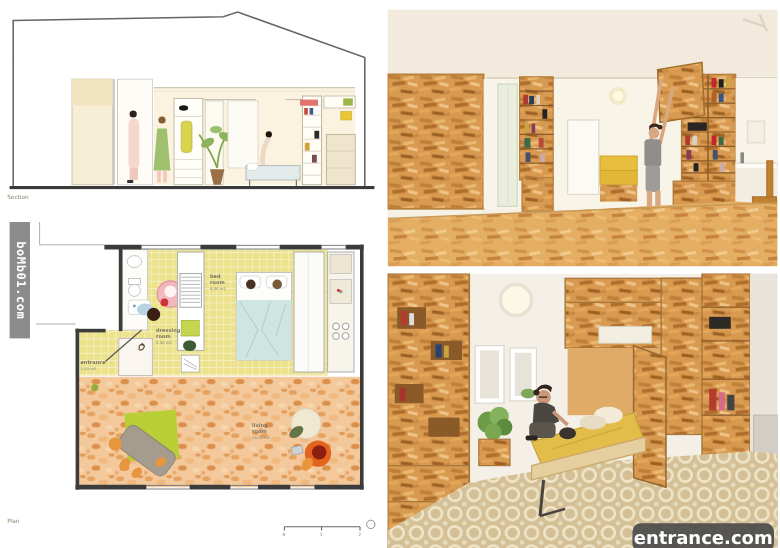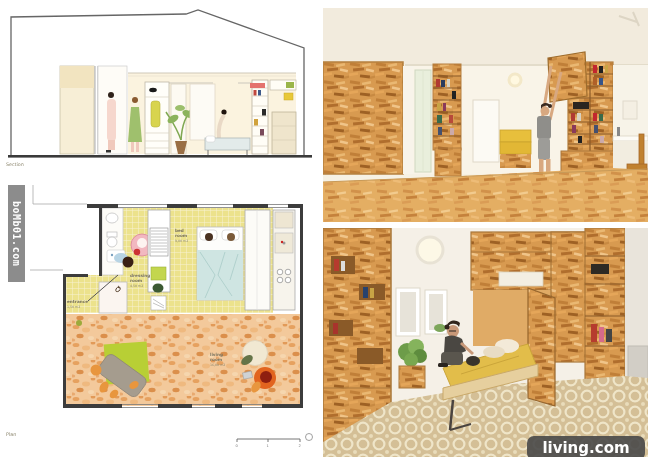--- a/index.html
+++ b/index.html
@@ -532,16 +532,16 @@
       <line x1="138" y1="115" x2="150" y2="126" stroke="#c89878" stroke-width="3"></line>
       <rect x="118" y="124" width="22" height="13" rx="4" fill="#5a564e"></rect>
       <rect x="115" y="135" width="10" height="4" rx="1.5" fill="#2a2520"></rect>
     </g>
   </svg>
 
   <div class="wm-left">
     <span>boMb01.com</span>
   </div>
   <div class="wm-br">
-    <span>living.com</span>
+    <span>entrance.com</span>
   </div>
 
 </div>
 
 </body></html>

